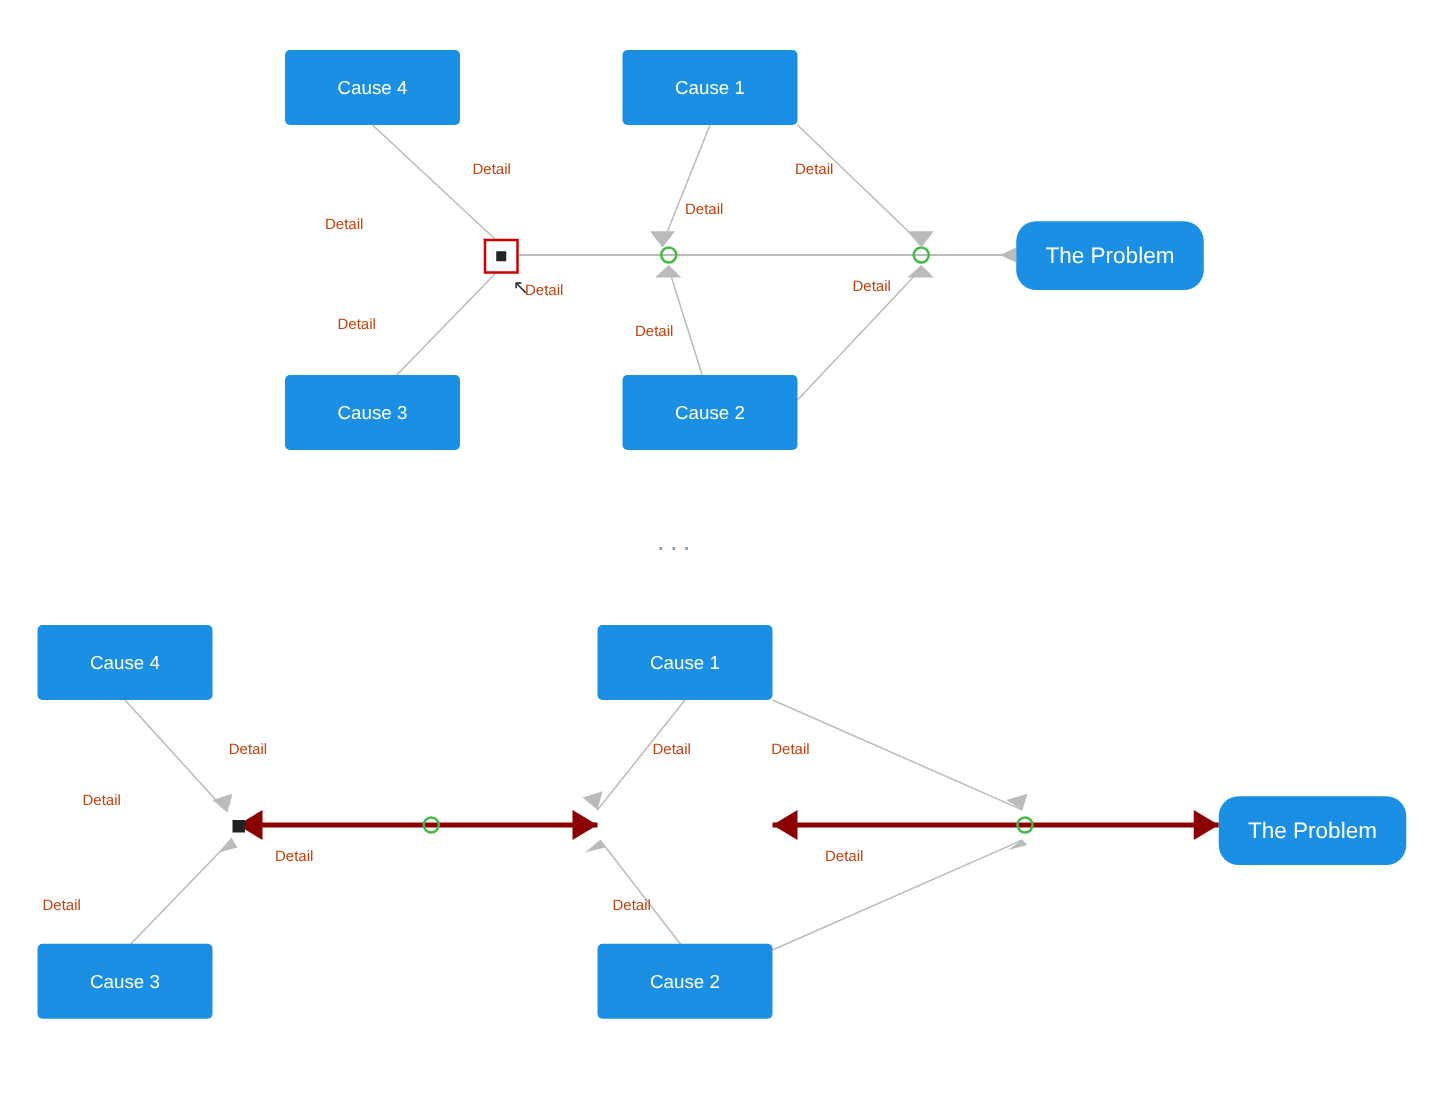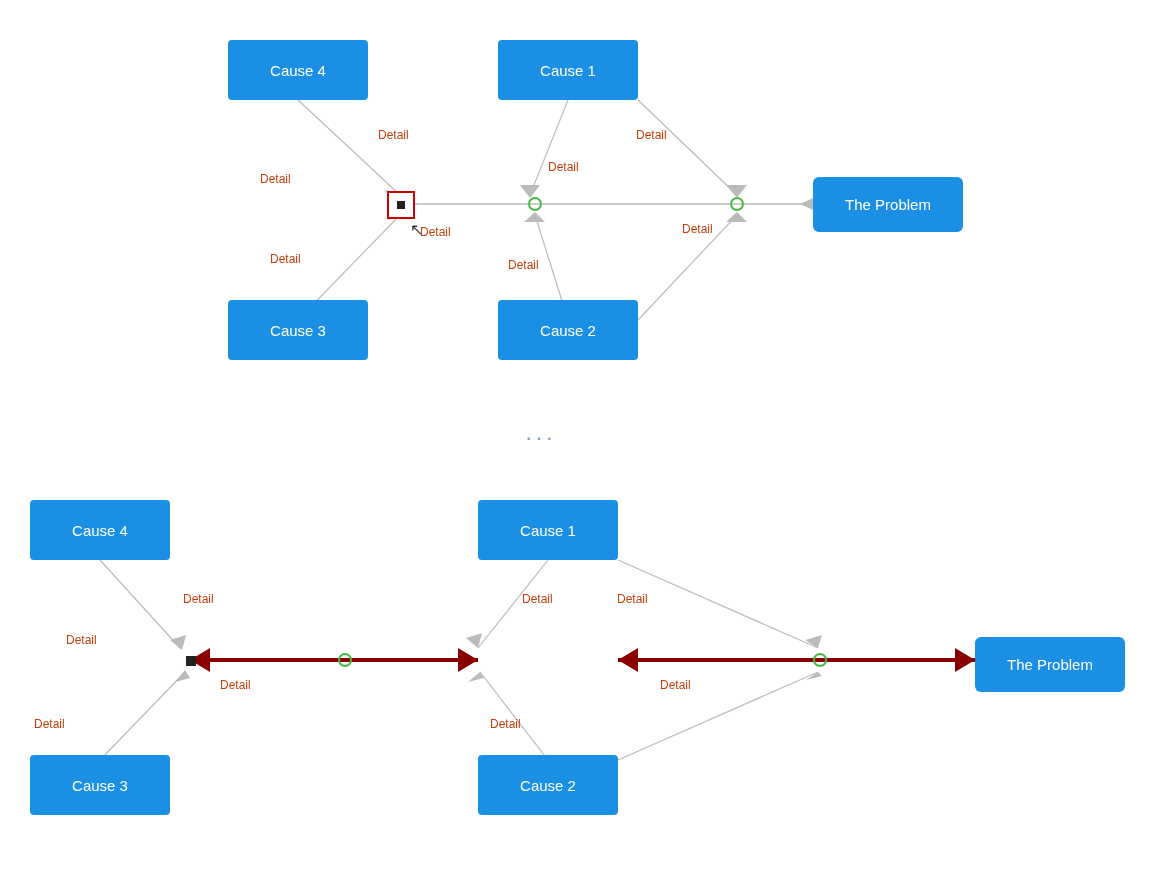--- a/index.html
+++ b/index.html
@@ -25,25 +25,25 @@
       align-items: center;
       justify-content: center;
       font-size: 15px;
       font-weight: 500;
       cursor: pointer;
     }
     .problem-box {
       position: absolute;
       background: #1a8fe3;
       color: white;
-      border-radius: 6px;
+      border-radius: 16px;
       display: flex;
       align-items: center;
       justify-content: center;
-      font-size: 15px;
+      font-size: 18px;
       font-weight: 500;
       cursor: pointer;
     }
     .detail-label {
       position: absolute;
       color: #c2410c;
       font-size: 12px;
       font-weight: 400;
     }
     .dot-separator {

